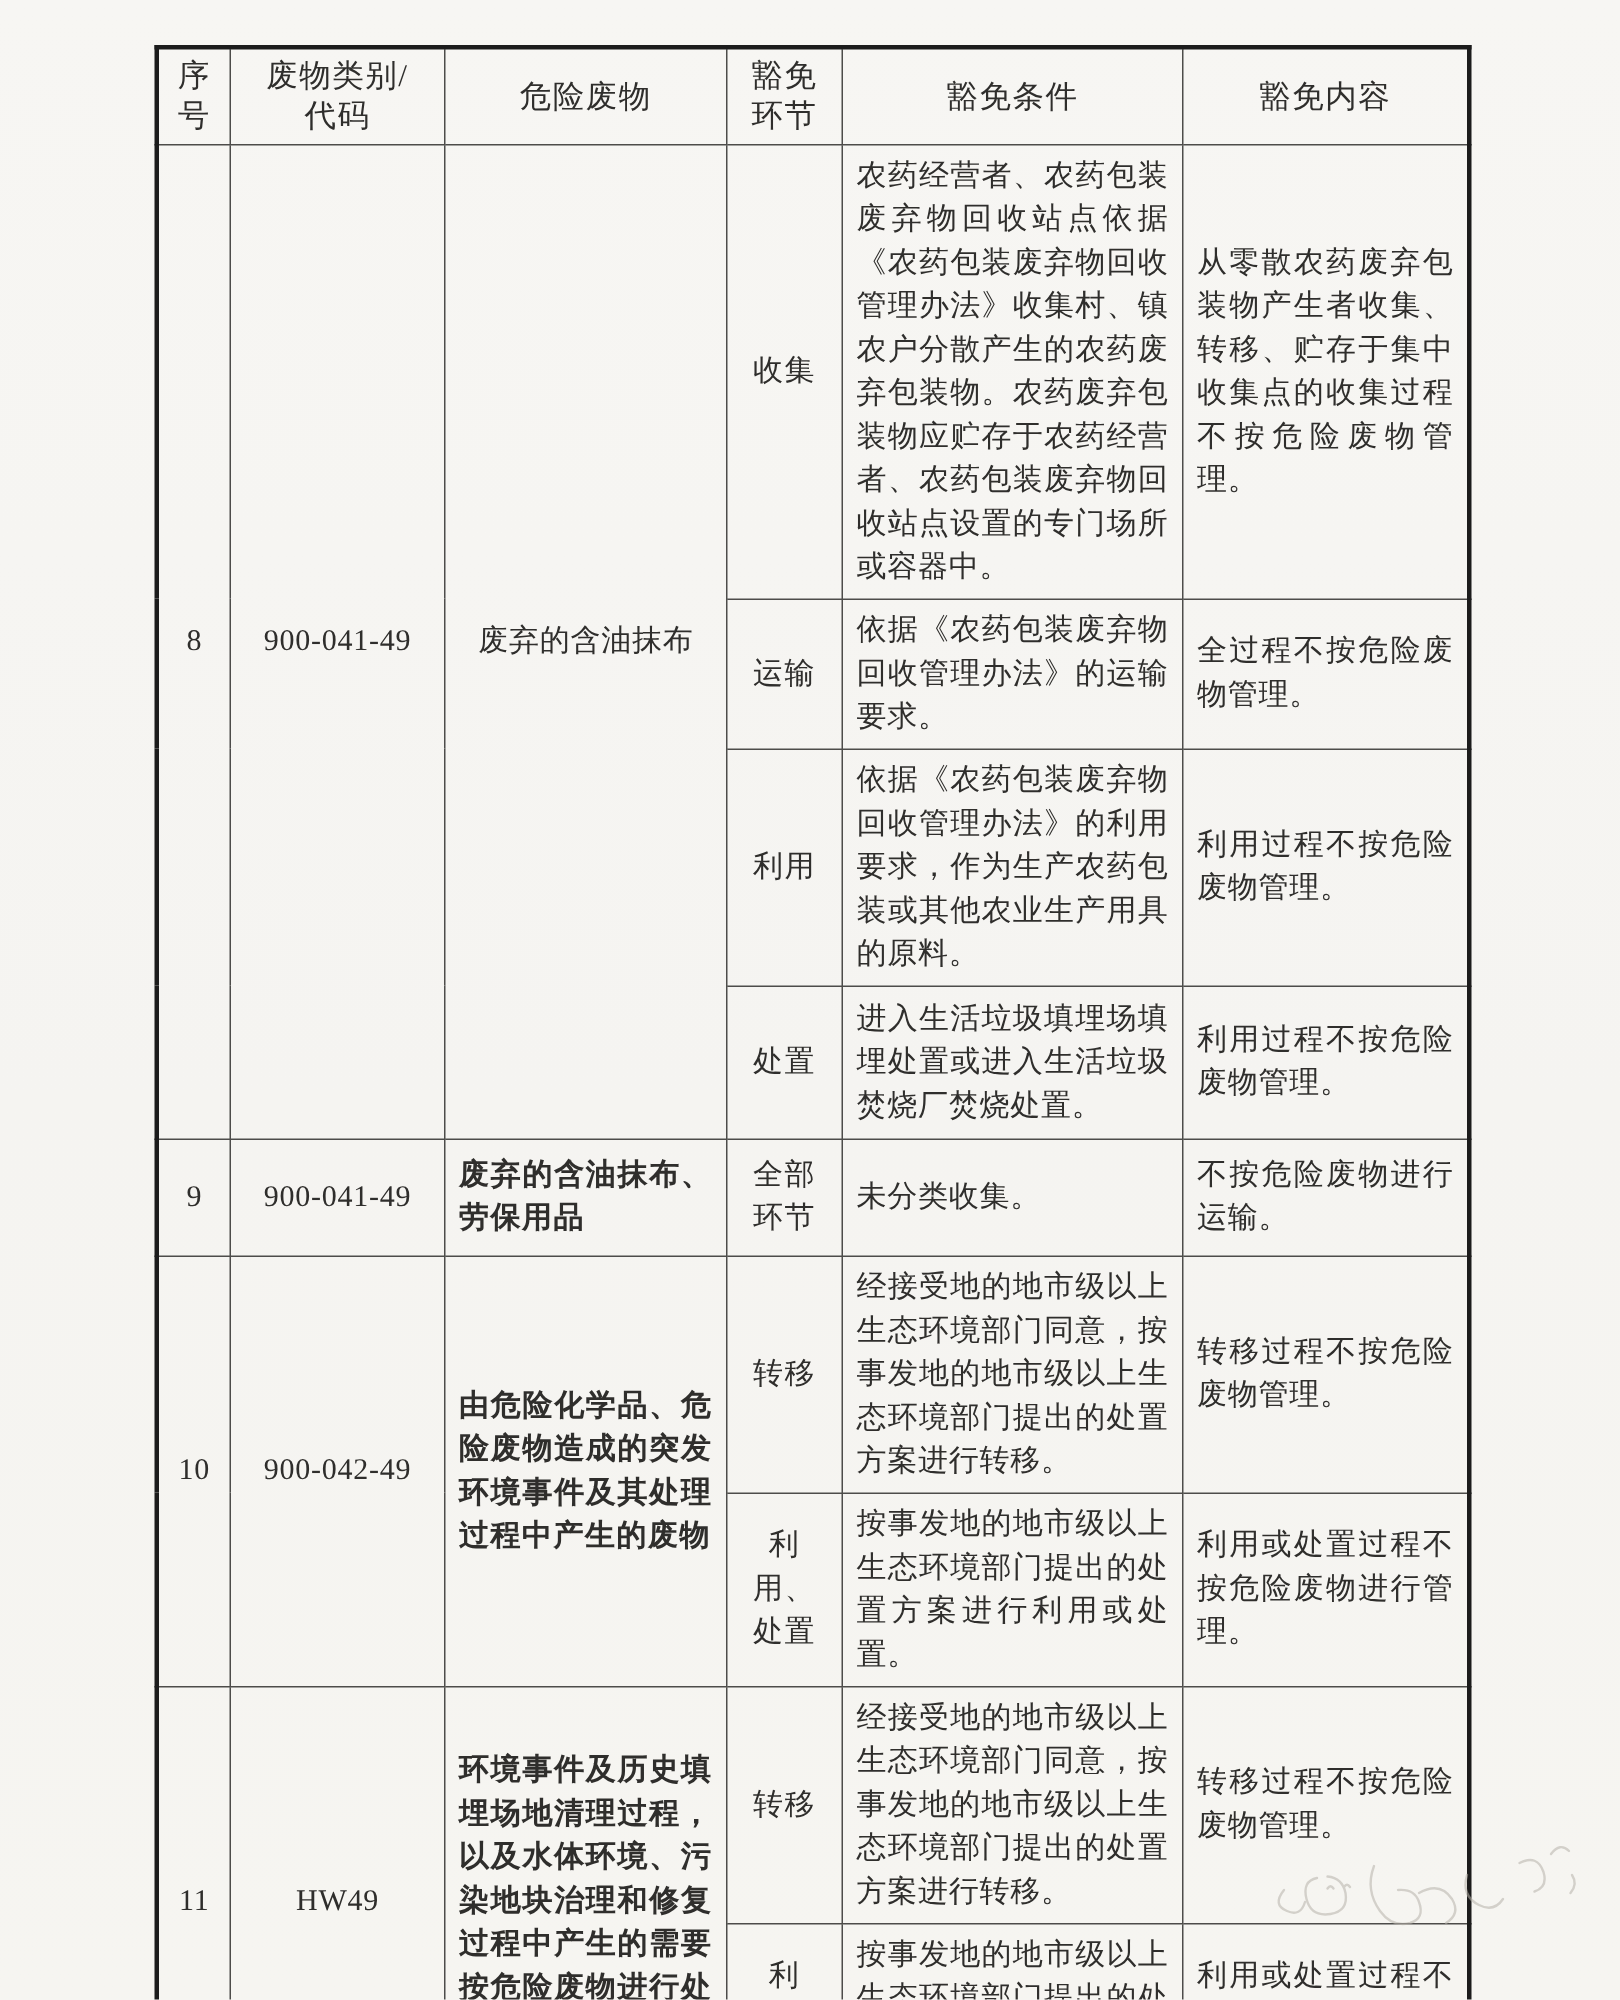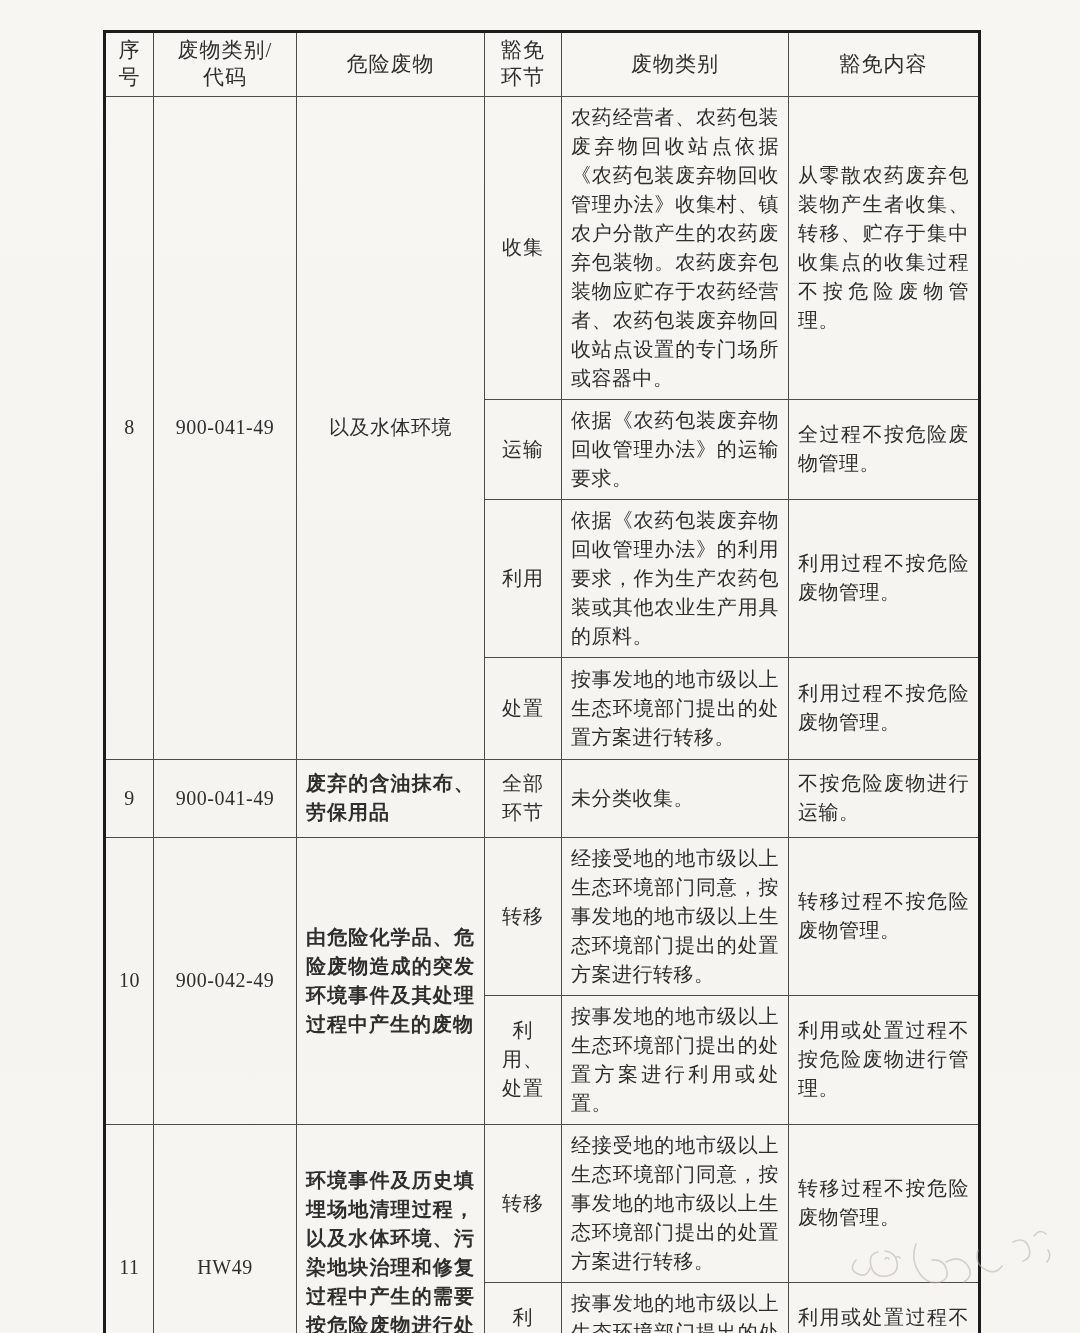--- a/index.html
+++ b/index.html
@@ -99,47 +99,47 @@
     </colgroup>
     <thead>
       <tr class="h-header">
         <th>序
 号</th>
         <th>废物类别/
 代码</th>
         <th>危险废物</th>
         <th>豁免
 环节</th>
-        <th>废物类别</th>
+        <th>豁免条件</th>
         <th>豁免内容</th>
       </tr>
     </thead>
     <tbody>
 
       <tr class="h-r8a">
         <td class="c-center" rowspan="4">8</td>
         <td class="c-center" rowspan="4">900-041-49</td>
-        <td class="c-center" rowspan="4">以及水体环境</td>
+        <td class="c-center" rowspan="4">废弃的含油抹布</td>
         <td class="c-stage">收集</td>
         <td class="c-just">农药经营者、农药包装废弃物回收站点依据《农药包装废弃物回收管理办法》收集村、镇农户分散产生的农药废弃包装物。农药废弃包装物应贮存于农药经营者、农药包装废弃物回收站点设置的专门场所或容器中。</td>
         <td class="c-just">从零散农药废弃包装物产生者收集、转移、贮存于集中收集点的收集过程不按危险废物管理。</td>
       </tr>
       <tr class="h-r8b">
         <td class="c-stage">运输</td>
         <td class="c-just">依据《农药包装废弃物回收管理办法》的运输要求。</td>
         <td class="c-just">全过程不按危险废物管理。</td>
       </tr>
       <tr class="h-r8c">
         <td class="c-stage">利用</td>
         <td class="c-just">依据《农药包装废弃物回收管理办法》的利用要求，作为生产农药包装或其他农业生产用具的原料。</td>
         <td class="c-just">利用过程不按危险废物管理。</td>
       </tr>
       <tr class="h-r8d">
         <td class="c-stage">处置</td>
-        <td class="c-just">按事发地的地市级以上生态环境部门提出的处置方案进行转移。</td>
+        <td class="c-just">进入生活垃圾填埋场填埋处置或进入生活垃圾焚烧厂焚烧处置。</td>
         <td class="c-just">利用过程不按危险废物管理。</td>
       </tr>
 
       <tr class="h-r9">
         <td class="c-center">9</td>
         <td class="c-center">900-041-49</td>
         <td class="c-waste-just">废弃的含油抹布、劳保用品</td>
         <td class="c-stage">全部
 环节</td>
         <td class="c-just">未分类收集。</td>

